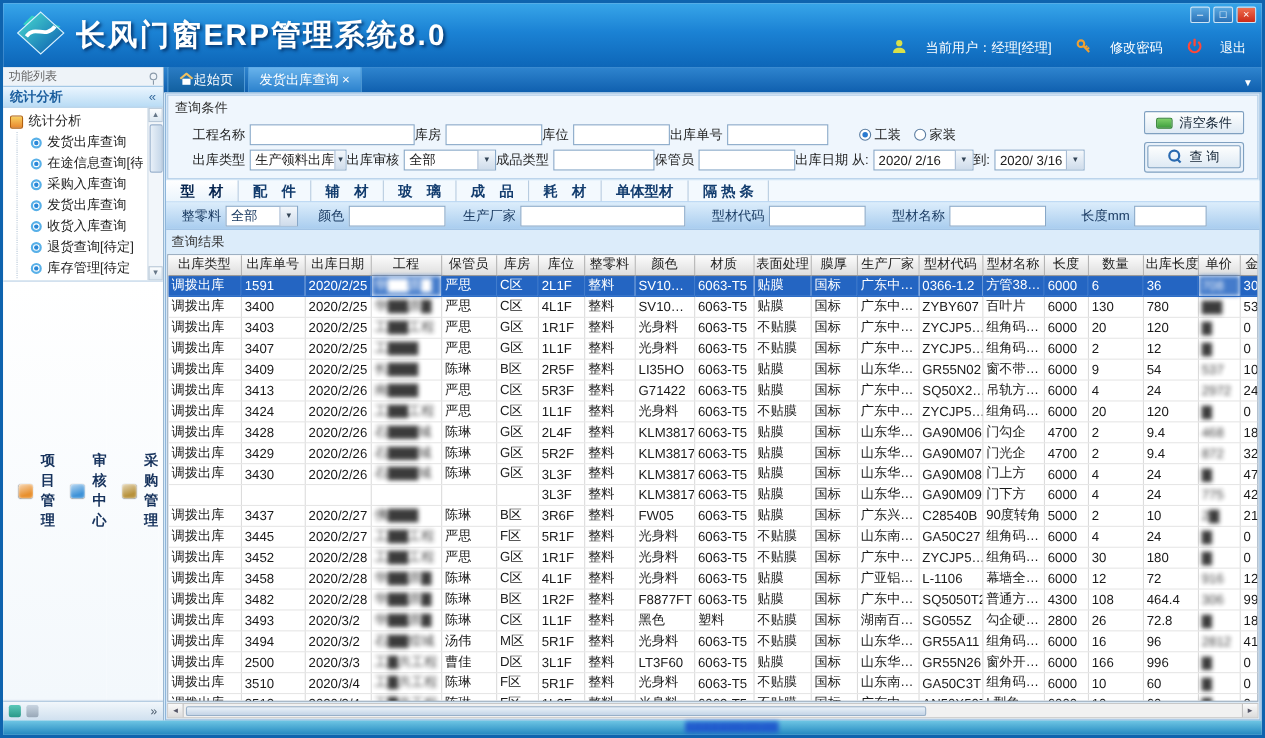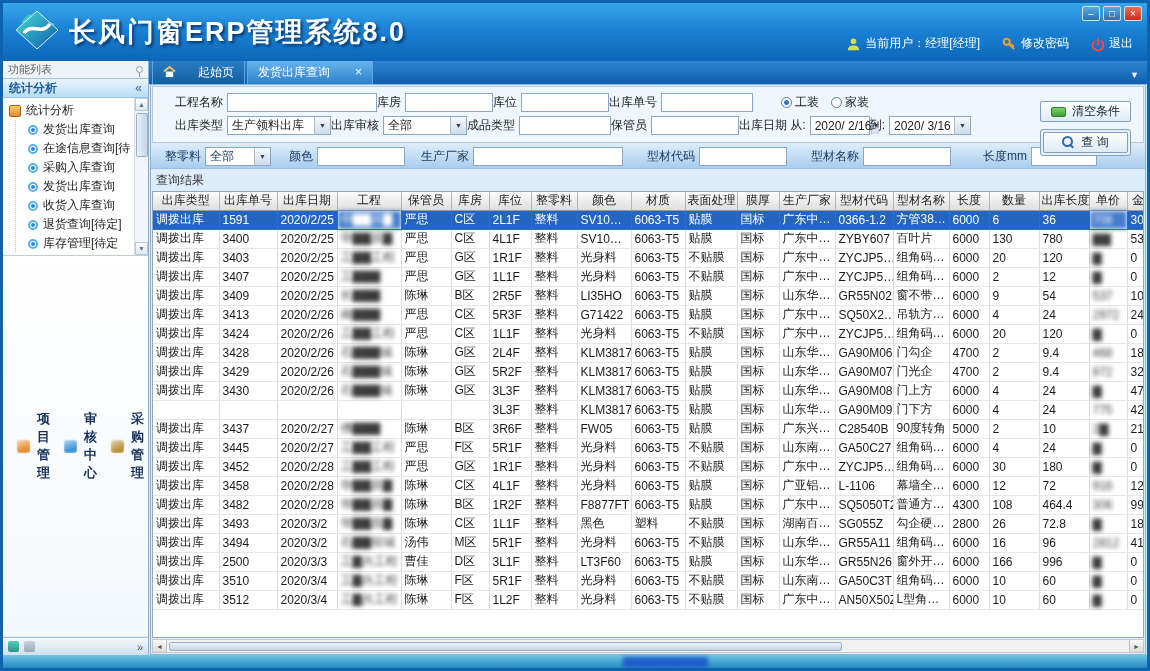--- a/index.html
+++ b/index.html
@@ -10,21 +10,21 @@
   .titlebar{height:58px;flex:0 0 auto;position:relative;display:flex;align-items:center;padding:0 12px;
     background:linear-gradient(180deg,#37a5e9 0%,#1b82d4 45%,#0d66b8 100%)}
   .logo{margin-right:10px}
   .app-title{font-size:27px;font-weight:bold;color:#fff;letter-spacing:2px;
     text-shadow:2px 2px 3px rgba(0,40,90,.85)}
   .win-controls{position:absolute;top:3px;right:5px;display:flex;gap:3px}
   .win-btn{width:18px;height:15px;font-size:10px;line-height:13px;text-align:center;color:#fff;
     background:linear-gradient(#5aa8e0,#2a72b8);border:1px solid #cfe4f4;border-radius:2px}
   .win-btn.close{background:linear-gradient(#f07050,#cc2a18)}
   .user-area{position:absolute;right:14px;bottom:9px;display:flex;align-items:center;gap:6px;color:#fff;font-size:12px}
-  .user-area .grp{display:flex;align-items:flex-end;gap:4px;margin-left:16px}
+  .user-area .grp{display:flex;align-items:flex-start;gap:16px;margin-left:16px}
 
   
   .app-body{flex:1;display:flex;min-height:0}
 
   
   .sidebar{width:146px;flex:0 0 auto;display:flex;flex-direction:column;background:#eef3f8;border-right:1px solid #8fb0cc}
   .fl-head{height:17px;font-size:11px;color:#666;display:flex;align-items:center;padding:0 5px;background:#eef3f8}
   .pin-icon{margin-left:auto;width:7px;height:7px;border:1px solid #8a9aaa;border-radius:50%;position:relative}
   .pin-icon::after{content:"";position:absolute;left:2px;top:6px;width:1px;height:4px;background:#8a9aaa}
   .sec-head{height:20px;background:linear-gradient(#eaf5fe,#b9dcf5);border-top:1px solid #9cc4e4;border-bottom:1px solid #9cc4e4;
@@ -49,21 +49,21 @@
     border-bottom:1px solid #e0eaf4;background:linear-gradient(#ffffff,#f3f8fc)}
   .menu-icon{width:13px;height:13px;border-radius:3px;flex:0 0 auto;box-shadow:inset 0 0 2px rgba(255,255,255,.8),0 0 1px rgba(0,0,0,.4)}
   .sb-footer{height:18px;flex:0 0 auto;background:linear-gradient(#f2f7fb,#cfe0ef);border-top:1px solid #a8c4dc;
     display:flex;align-items:center;padding:0 5px;gap:5px;font-size:11px;color:#456}
   .mini-icon{width:11px;height:11px;border-radius:2px}
   .sb-more{margin-left:auto}
 
   
   .main{flex:1;display:flex;flex-direction:column;min-width:0}
   .tabbar{height:23px;flex:0 0 auto;background:linear-gradient(#2f85cf,#0f5fae);display:flex;align-items:flex-end;padding:2px 4px 0 3px;gap:2px}
-  .tab{height:21px;display:flex;align-items:center;gap:22px;padding:12px 10px;font-size:12px;color:#fff;
+  .tab{height:21px;display:flex;align-items:center;gap:0;padding:12px 10px;font-size:12px;color:#fff;
     background:linear-gradient(#2c7ec6,#115f9f);border:1px solid #5ea6dd;border-bottom:none;border-radius:3px 3px 0 0}
   .tab.active{background:linear-gradient(#6cb6ee,#2a80cc)}
   .tab-close{margin-left:3px;font-size:12px;line-height:1}
   .tab-caret{margin-left:auto;color:#fff;font-size:9px;padding:0 4px 4px}
   .content{flex:1;margin:0 1px 0 1px;background:#dcecfa;border:1px solid #8fb6da;display:flex;flex-direction:column;min-height:0}
 
   
   .qpanel{margin:1px;border:1px solid #b0cce6;background:#eff6fd;position:relative;padding:2px 4px 7px}
   .ptitle{font-size:12px;color:#333;padding:1px 2px 2px}
   .qrow{display:flex;align-items:center;margin:4px 0 0 18px;font-size:12px;color:#222;white-space:nowrap}
@@ -298,53 +298,54 @@
         <div class="tab active">
           <span>发货出库查询</span>
           <span class="tab-close">×</span>
         </div>
         <span class="tab-caret">▼</span>
       </div>
 
       <div class="content">
 
         <div class="qpanel">
+          <div class="ptitle">查询条件</div>
           <div class="qrow">
             <label>工程名称</label>
             <input class="tb" style="width: 150px;" value="">
             <label class="ml50">库房</label>
             <input class="tb" style="width: 88px;" value="">
             <label class="ml28">库位</label>
             <input class="tb" style="width: 88px;" value="">
             <label class="ml28">出库单号</label>
             <input class="tb" style="width: 92px;" value="">
             <span class="ml28">
               <span class="radio checked"></span><span>工装</span>
             </span>
             <span class="ml12">
               <span class="radio"></span><span>家装</span>
             </span>
           </div>
           <div class="qrow">
             <label>出库类型</label>
-            <span class="sel" style="width:104px">
+            <span class="sel" style="width:88px">
               <span>生产领料出库</span>
                 <span class="arrow">▼</span>
             </span>
             <label class="ml12">出库审核</label>
             <span class="sel" style="width:84px">
               <span>全部</span>
                 <span class="arrow">▼</span>
             </span>
             <label class="ml12">成品类型</label>
             <input class="tb" style="width: 92px;" value="">
             <label class="ml12">保管员</label>
             <input class="tb" style="width: 88px;" value="">
             <label class="ml12">出库日期 从:</label>
-            <span class="sel" style="width:60px">
+            <span class="sel" style="width:91px">
               <span>2020/ 2/16</span>
                 <span class="arrow">▼</span>
             </span>
             <label class="ml6">到:</label>
             <span class="sel" style="width:82px">
               <span>2020/ 3/16</span>
                 <span class="arrow">▼</span>
             </span>
           </div>
           <div class="qbuttons">
@@ -354,20 +355,30 @@
             </span>
             <span class="btn-outline">
               <span class="btn" style="width:100%">
                 <span class="mag-ic"></span>
                 <span>查 询</span>
               </span>
             </span>
           </div>
         </div>
 
+        <div class="mtabs">
+            <div class="mtab active">型　材</div>
+            <div class="mtab">配　件</div>
+            <div class="mtab">辅　材</div>
+            <div class="mtab">玻　璃</div>
+            <div class="mtab">成　品</div>
+            <div class="mtab">耗　材</div>
+            <div class="mtab">单体型材</div>
+            <div class="mtab">隔 热 条</div>
+          </div>
 
         <div class="subfilter">
           <label>整零料</label>
           <span class="sel" style="width:66px">
             <span>全部</span>
               <span class="arrow">▼</span>
           </span>
           <label style="margin-left:18px">颜色</label>
           <input class="tb" style="width: 88px;" value="">
           <label style="margin-left:16px">生产厂家</label>

